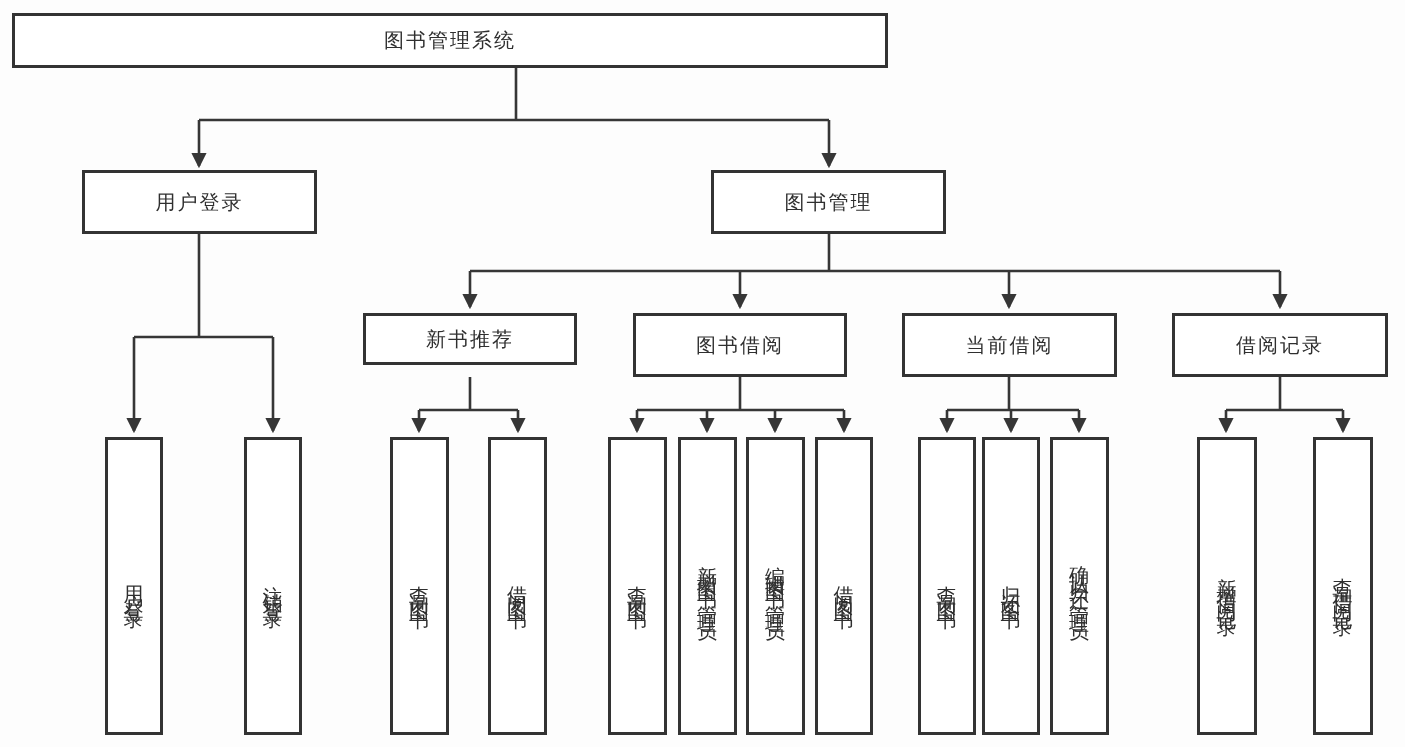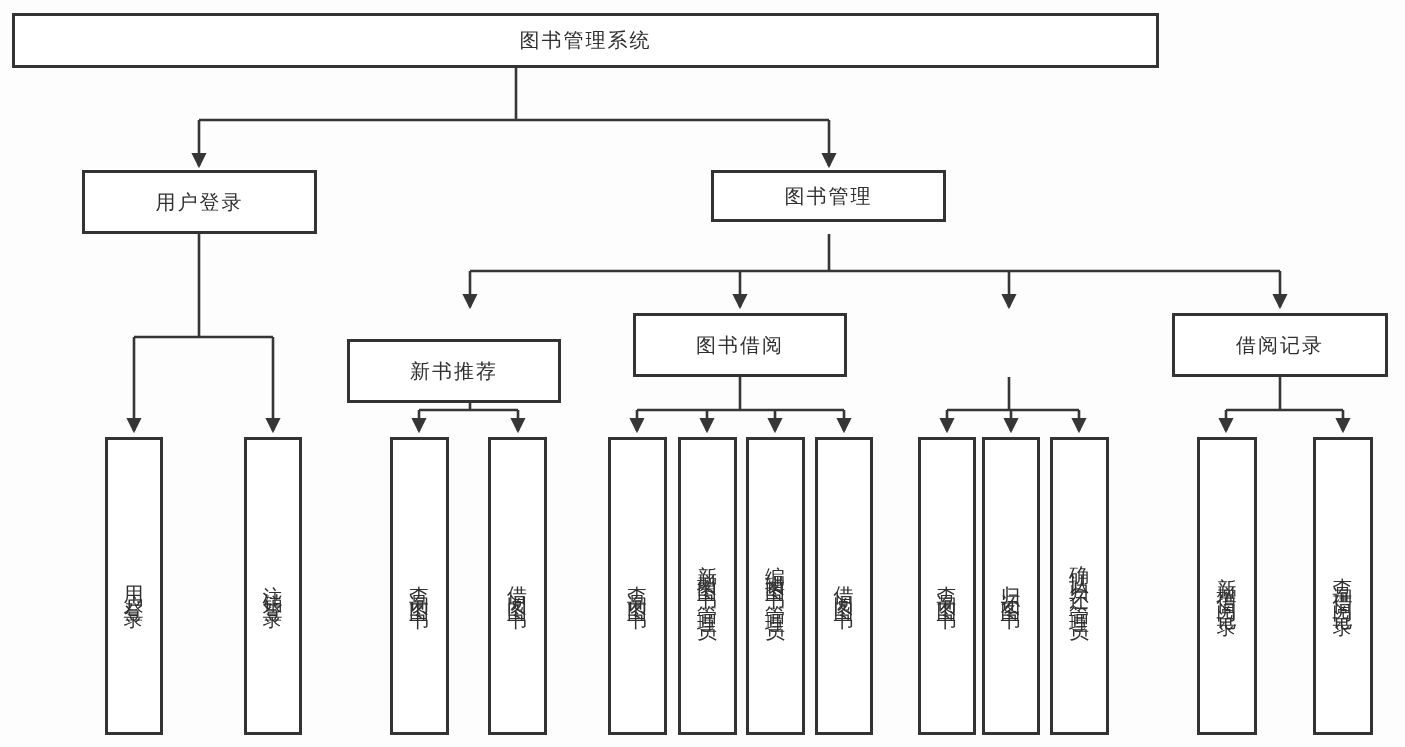--- a/index.html
+++ b/index.html
@@ -65,36 +65,39 @@
     <line x1="707" y1="410" x2="707" y2="431" marker-end="url(#arrow)"></line>
     <line x1="775" y1="410" x2="775" y2="431" marker-end="url(#arrow)"></line>
     <line x1="844" y1="410" x2="844" y2="431" marker-end="url(#arrow)"></line>
     <line x1="947" y1="410" x2="947" y2="431" marker-end="url(#arrow)"></line>
     <line x1="1011" y1="410" x2="1011" y2="431" marker-end="url(#arrow)"></line>
     <line x1="1079" y1="410" x2="1079" y2="431" marker-end="url(#arrow)"></line>
     <line x1="1226" y1="410" x2="1226" y2="431" marker-end="url(#arrow)"></line>
     <line x1="1343" y1="410" x2="1343" y2="431" marker-end="url(#arrow)"></line>
   </svg>
 
-  <div class="box" style="left:12px;top:13px;width:1147px;height:55px;">
+  <div class="box" style="left:12px;top:13px;width:876px;height:55px;">
     <span class="hlabel">图书管理系统</span>
   </div>
 
   <div class="box" style="left:82px;top:170px;width:235px;height:64px;">
     <span class="hlabel">用户登录</span>
   </div>
-  <div class="box" style="left:711px;top:170px;width:235px;height:52px;">
+  <div class="box" style="left:711px;top:170px;width:235px;height:64px;">
     <span class="hlabel">图书管理</span>
   </div>
 
-  <div class="box" style="left:347px;top:313px;width:214px;height:64px;margin-top:26px;">
+  <div class="box" style="left:363px;top:313px;width:214px;height:52px;">
     <span class="hlabel">新书推荐</span>
   </div>
   <div class="box" style="left:633px;top:313px;width:214px;height:64px;font-family:Liberation Mono, monospace;">
     <span class="hlabel">图书借阅</span>
+  </div>
+  <div class="box" style="left:902px;top:313px;width:215px;height:64px;">
+    <span class="hlabel">当前借阅</span>
   </div>
   <div class="box" style="left:1172px;top:313px;width:216px;height:64px;">
     <span class="hlabel">借阅记录</span>
   </div>
 
   <div class="box" style="left:105px;top:437px;width:58px;height:298px;">
     <span class="vtext">用户登录</span>
   </div>
   <div class="box" style="left:244px;top:437px;width:58px;height:298px;">
     <span class="vtext">注销登录</span>

